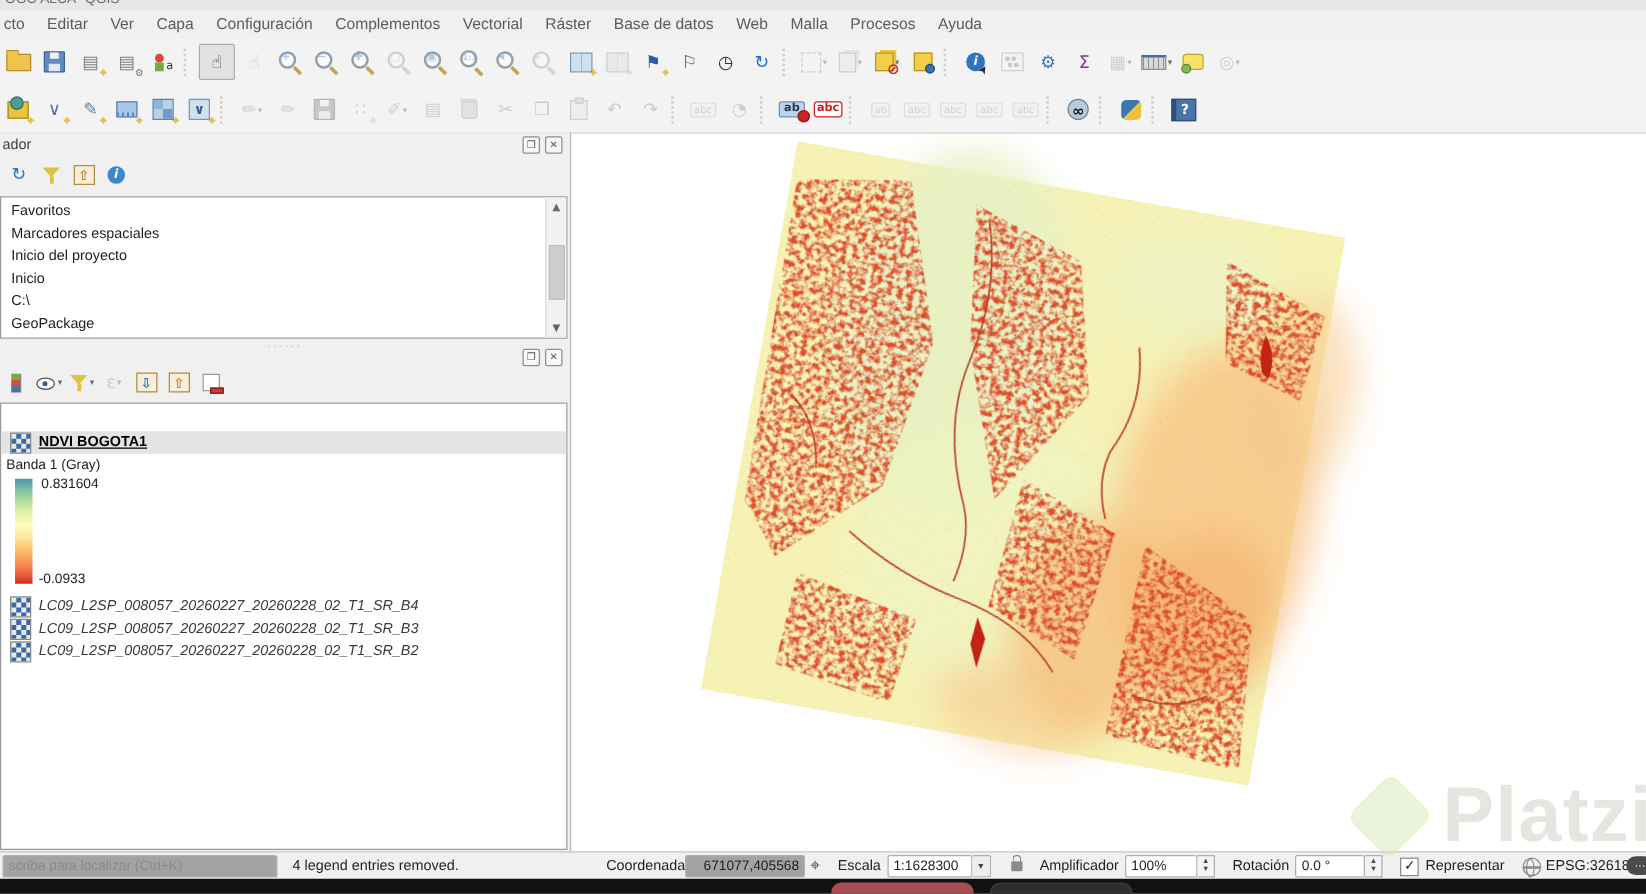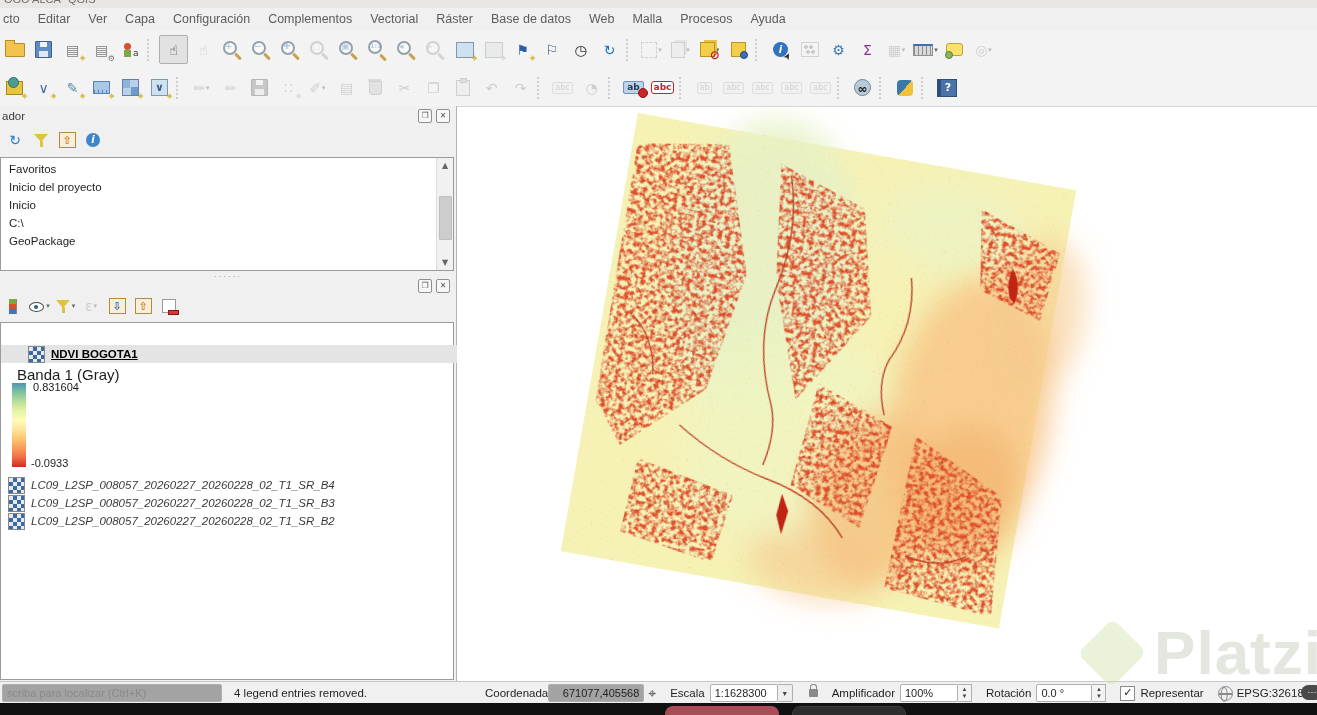--- a/index.html
+++ b/index.html
@@ -104,21 +104,21 @@
   .vs-thumb{position:absolute;left:2px;width:11px;background:#cdcdcd;border:1px solid #bdbdbd;border-radius:1px;}
   .splitter-dots{position:absolute;left:0;width:100%;text-align:center;color:#9a9a9a;font-size:8px;letter-spacing:2px;}
 
   
   .layer-row{position:absolute;left:0;width:100%;height:18px;display:flex;align-items:center;}
   .checker{width:15px;height:15px;margin-left:7px;margin-right:6px;flex:none;
      background:repeating-conic-gradient(#3a6aa6 0 25%,#e9e9e9 0 50%);background-size:8px 8px;border:1px solid #888;}
   .lyr-name{font-size:11.5px;color:#3a3a3a;font-style:italic;white-space:nowrap;}
   .layer-row.sel{background:#e4e4e4;}
   .layer-row.sel .lyr-name{font-style:normal;font-weight:bold;text-decoration:underline;color:#000;}
-  .band-label{position:absolute;font-size:15px;color:#1c1c1c;margin-left:12px;}
+  .band-label{position:absolute;font-size:11px;color:#1c1c1c;}
   .ramp{position:absolute;width:14px;}
   .ramp-max,.ramp-min{position:absolute;font-size:11px;color:#1c1c1c;}
 
   
   #map{position:absolute;left:457px;top:106px;width:860px;height:575px;background:#ffffff;border-top:1px solid #d6d6d6;}
 
   
   #watermark{position:absolute;left:1082px;top:600px;width:240px;height:105px;z-index:50;pointer-events:none;display:flex;align-items:center;opacity:.8;}
   .wm-diamond{width:50px;height:50px;transform:rotate(45deg);border-radius:8px;background:#cfe3ab;opacity:.55;margin:0 18px 0 6px;}
   .wm-text{font-size:62px;font-weight:bold;color:#d7dbd2;letter-spacing:1px;opacity:.85;}
@@ -421,20 +421,23 @@
         </span>
         <span class="tbtn i-info">
           <span class="glyph">i</span>
         </span>
       </div>
     <div class="listbox" style="left:0;top:51px;width:452px;height:112px;">
       <div style="position:absolute;left:0;top:2px;right:17px;">
 
       <div class="tree-item">
             <span class="tree-label">Favoritos</span>
+          </div>
+          <div class="tree-item">
+            <span class="tree-label">Marcadores espaciales</span>
           </div>
           <div class="tree-item">
             <span class="tree-label">Inicio del proyecto</span>
           </div>
           <div class="tree-item">
             <span class="tree-label">Inicio</span>
           </div>
           <div class="tree-item">
             <span class="tree-label">C:\</span>
           </div>
@@ -476,21 +479,21 @@
         </span>
         <span class="tbtn i-boxarrow">
           <span class="glyph" style="color: rgb(208, 124, 42);">⇧</span>
         </span>
         <span class="tbtn i-remove">
           <span class="glyph"></span>
         </span>
       </div>
 
     <div class="listbox" style="left:0;top:216px;width:452px;height:356px;">
-      <div class="layer-row sel" style="top:22px;padding-left:20px;">
+      <div class="layer-row sel" style="top:22px;">
         <span class="checker"></span>
         <span class="lyr-name">NDVI BOGOTA1</span>
       </div>
       <div class="band-label" style="left:4px;top:43px;">Banda 1 (Gray)</div>
       <div class="ramp" style="left: 11px; top: 60px; height: 84px; background: linear-gradient(rgb(78, 149, 180), rgb(127, 195, 160), rgb(183, 223, 154), rgb(231, 243, 166), rgb(253, 252, 185), rgb(254, 229, 155), rgb(253, 196, 112), rgb(248, 155, 87), rgb(239, 108, 68), rgb(215, 40, 29));"></div>
       <div class="ramp-max" style="left:32px;top:58px;">0.831604</div>
       <div class="ramp-min" style="left:30px;top:134px;">-0.0933</div>
       <div class="layer-row" style="top:153px;">
         <span class="checker"></span>
         <span class="lyr-name">LC09_L2SP_008057_20260227_20260228_02_T1_SR_B4</span>

